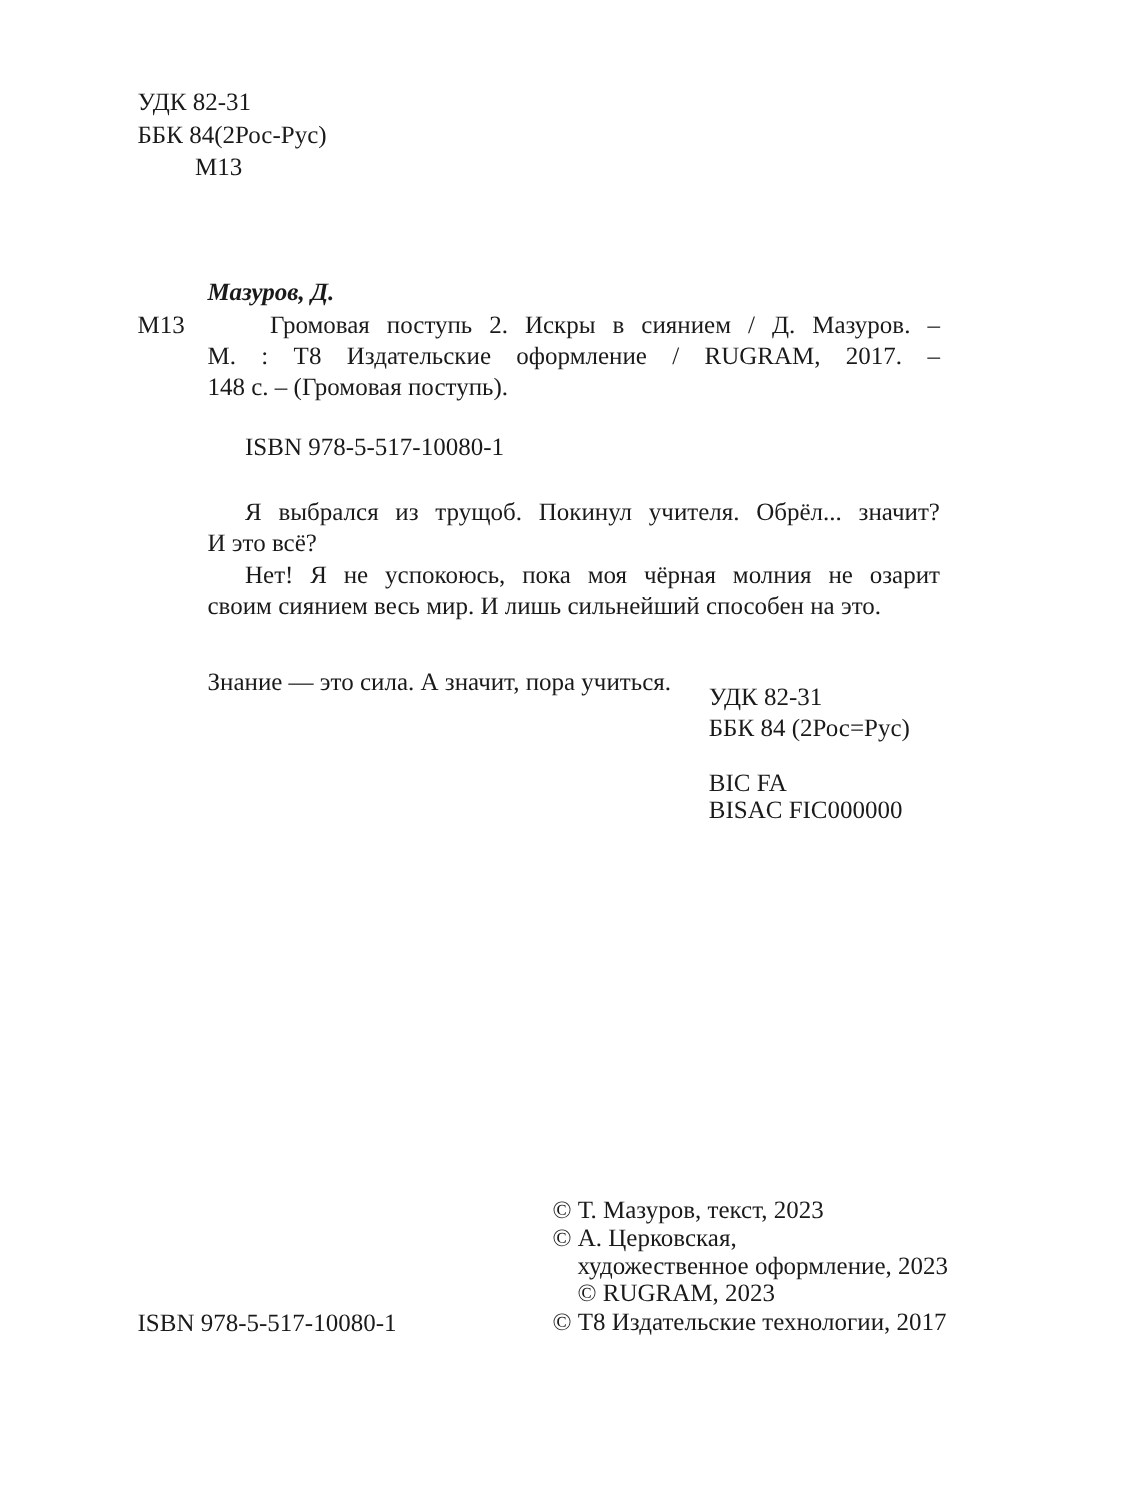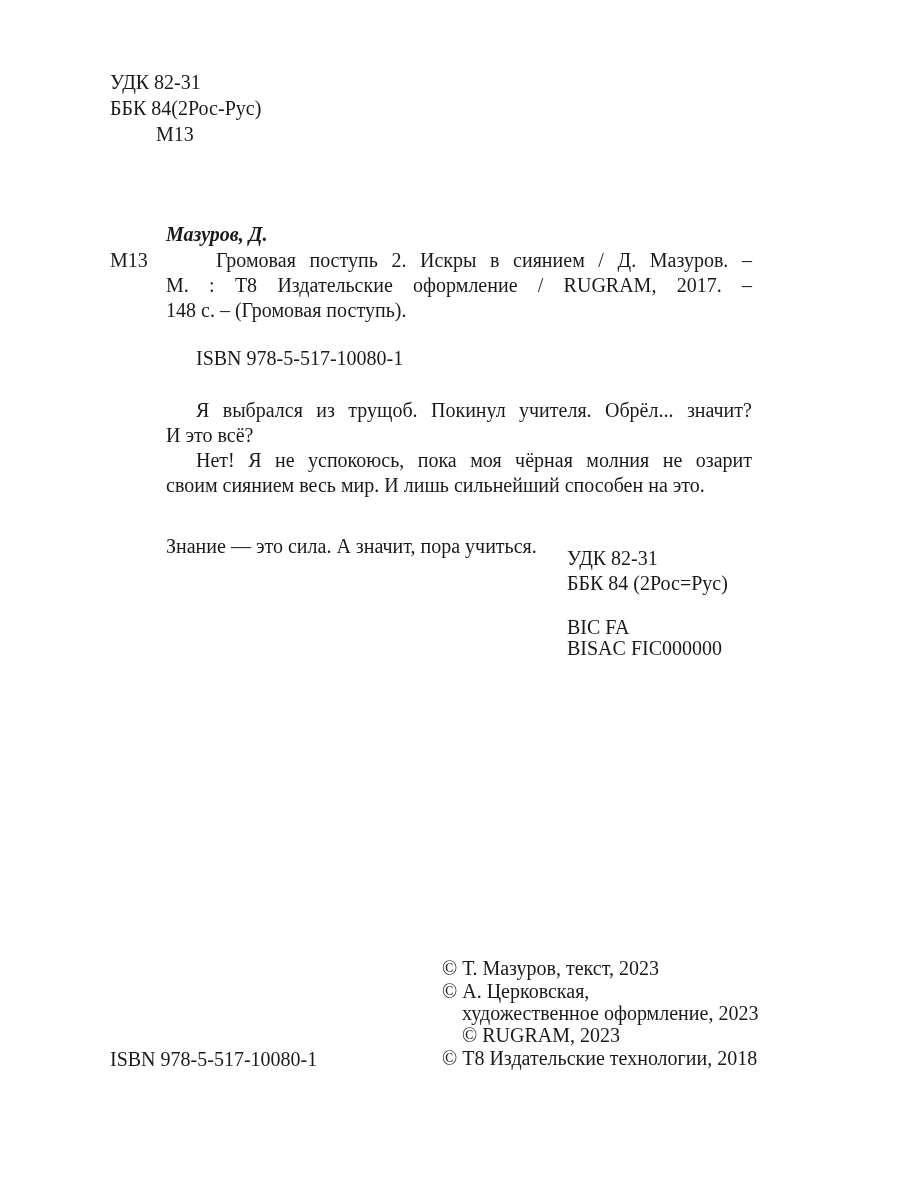--- a/index.html
+++ b/index.html
@@ -79,13 +79,13 @@
 <div class="abs" style="left:567px;top:571px;">ББК 84 (2Рос=Рус)</div>
 <div class="abs" style="left:567px;top:615px;text-align:center;">BIC FA</div>
 <div class="abs" style="left:567px;top:621px;margin-top:15px;">BISAC FIC000000</div>
 
 <div class="abs" style="left:110px;top:1047px;">ISBN 978-5-517-10080-1</div>
 
 <div class="abs" style="left:442px;top:956px;">© Т. Мазуров, текст, 2023</div>
 <div class="abs" style="left:442px;top:979px;">© А. Церковская,</div>
 <div class="abs" style="left:462px;top:1001px;text-align:right;">художественное оформление, 2023</div>
 <div class="abs" style="left:462px;top:1023px;">© RUGRAM, 2023</div>
-<div class="abs" style="left:442px;top:1046px;">© Т8 Издательские технологии, 2018</div>
+<div class="abs" style="left:442px;top:1046px;">© Т8 Издательские технологии, 2017</div>
 
 </body></html>

